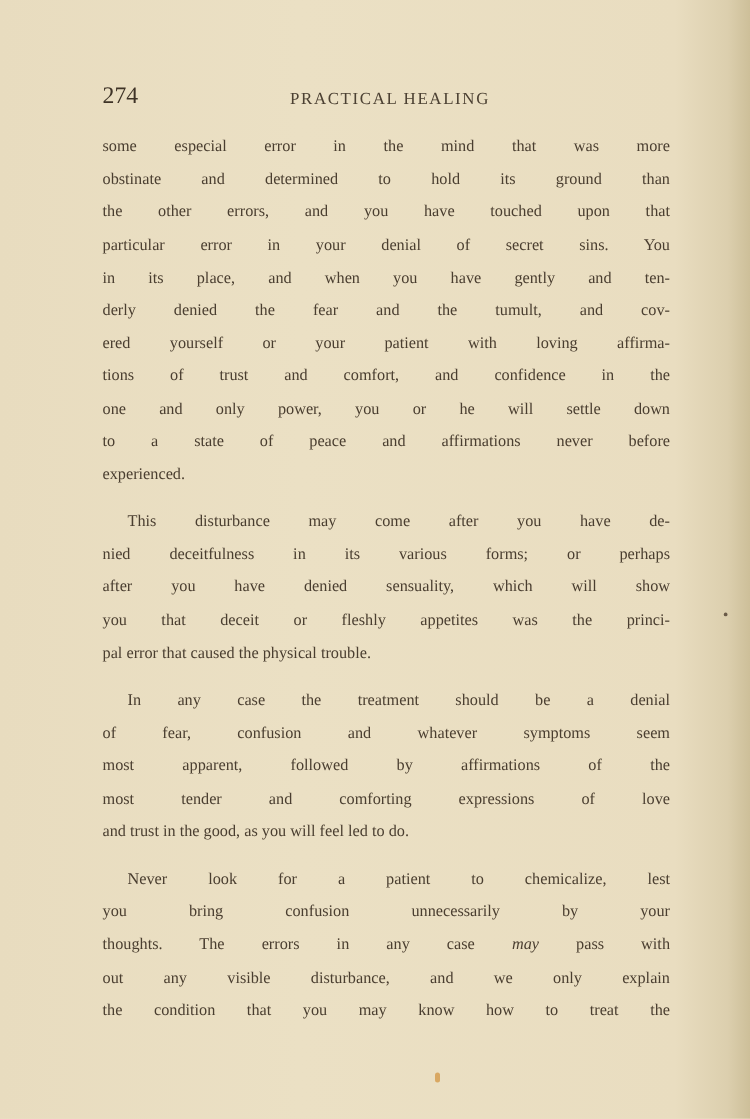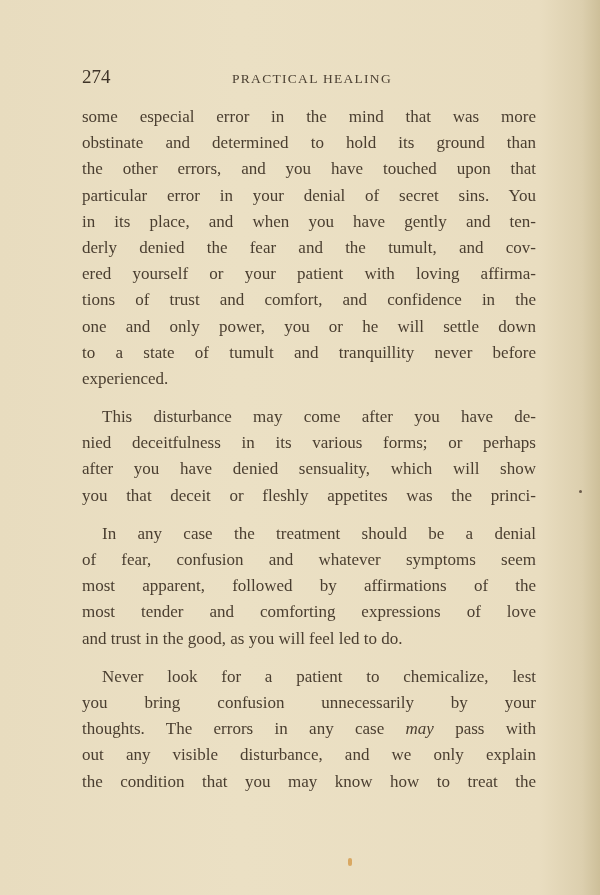--- a/index.html
+++ b/index.html
@@ -20,21 +20,21 @@
   .pnum {
     position:absolute; left:0; top:0; font-size:19px; color:#3e3327;
   }
   .runhead {
     position:absolute; left:150px; top:5px; font-size:13.5px; letter-spacing:1.3px; color:#4c4133;
   }
   .body {
     position:absolute; top:104px; left:82px; width:454px;
   }
   .line {
-    height:26.2px; line-height:26.2px; font-size:17px; white-space:nowrap;
+    height:26.2px; line-height:26.2px; font-size:13px; white-space:nowrap;
     text-align:justify; text-align-last:justify;
   }
   .line.last { text-align-last:left; }
   .line.indent { padding-left:20px;margin-top:12px; }
   .spot { position:absolute; width:4px; height:8px; background:#d49a4a; border-radius:2px; left:348px; top:858px; opacity:.8; }
   .dot { position:absolute; width:3px; height:3px; background:#6a5a48; border-radius:50%; left:579px; top:490px; }
 </style>
 </head>
 <body>
 
@@ -46,26 +46,27 @@
   <div class="body" id="body">
       <div class="line"><span>some especial error in the mind that was more</span></div>
       <div class="line"><span>obstinate and determined to hold its ground than</span></div>
       <div class="line"><span>the other errors, and you have touched upon that</span></div>
       <div class="line"><span>particular error in your denial of secret sins.  You</span></div>
       <div class="line"><span>in its place, and when you have gently and ten-</span></div>
       <div class="line"><span>derly denied the fear and the tumult, and cov-</span></div>
       <div class="line"><span>ered yourself or your patient with loving affirma-</span></div>
       <div class="line"><span>tions of trust and comfort, and confidence in the</span></div>
       <div class="line"><span>one and only power, you or he will settle down</span></div>
-      <div class="line"><span>to a state of tumult and tranquillity never before</span></div>
+      <div class="line"><span>to a state of peace and affirmations never before</span></div>
       <div class="line last"><span>experienced.</span></div>
       <div class="line indent"><span>This disturbance may come after you have de-</span></div>
       <div class="line"><span>nied deceitfulness in its various forms; or perhaps</span></div>
       <div class="line"><span>after you have denied sensuality, which will show</span></div>
       <div class="line"><span>you that deceit or fleshly appetites was the princi-</span></div>
+      <div class="line last"><span>pal error that caused the physical trouble.</span></div>
       <div class="line indent"><span>In any case the treatment should be a denial</span></div>
       <div class="line"><span>of fear, confusion and whatever symptoms seem</span></div>
       <div class="line"><span>most apparent, followed by affirmations of the</span></div>
       <div class="line"><span>most tender and comforting expressions of love</span></div>
       <div class="line last"><span>and trust in the good, as you will feel led to do.</span></div>
       <div class="line indent"><span>Never look for a patient to chemicalize, lest</span></div>
       <div class="line"><span>you bring confusion unnecessarily by your</span></div>
       <div class="line"><span>thoughts.  The errors in any case </span><i>may</i><span> pass with</span></div>
       <div class="line"><span>out any visible disturbance, and we only explain</span></div>
       <div class="line"><span>the condition that you may know how to treat the</span></div>

